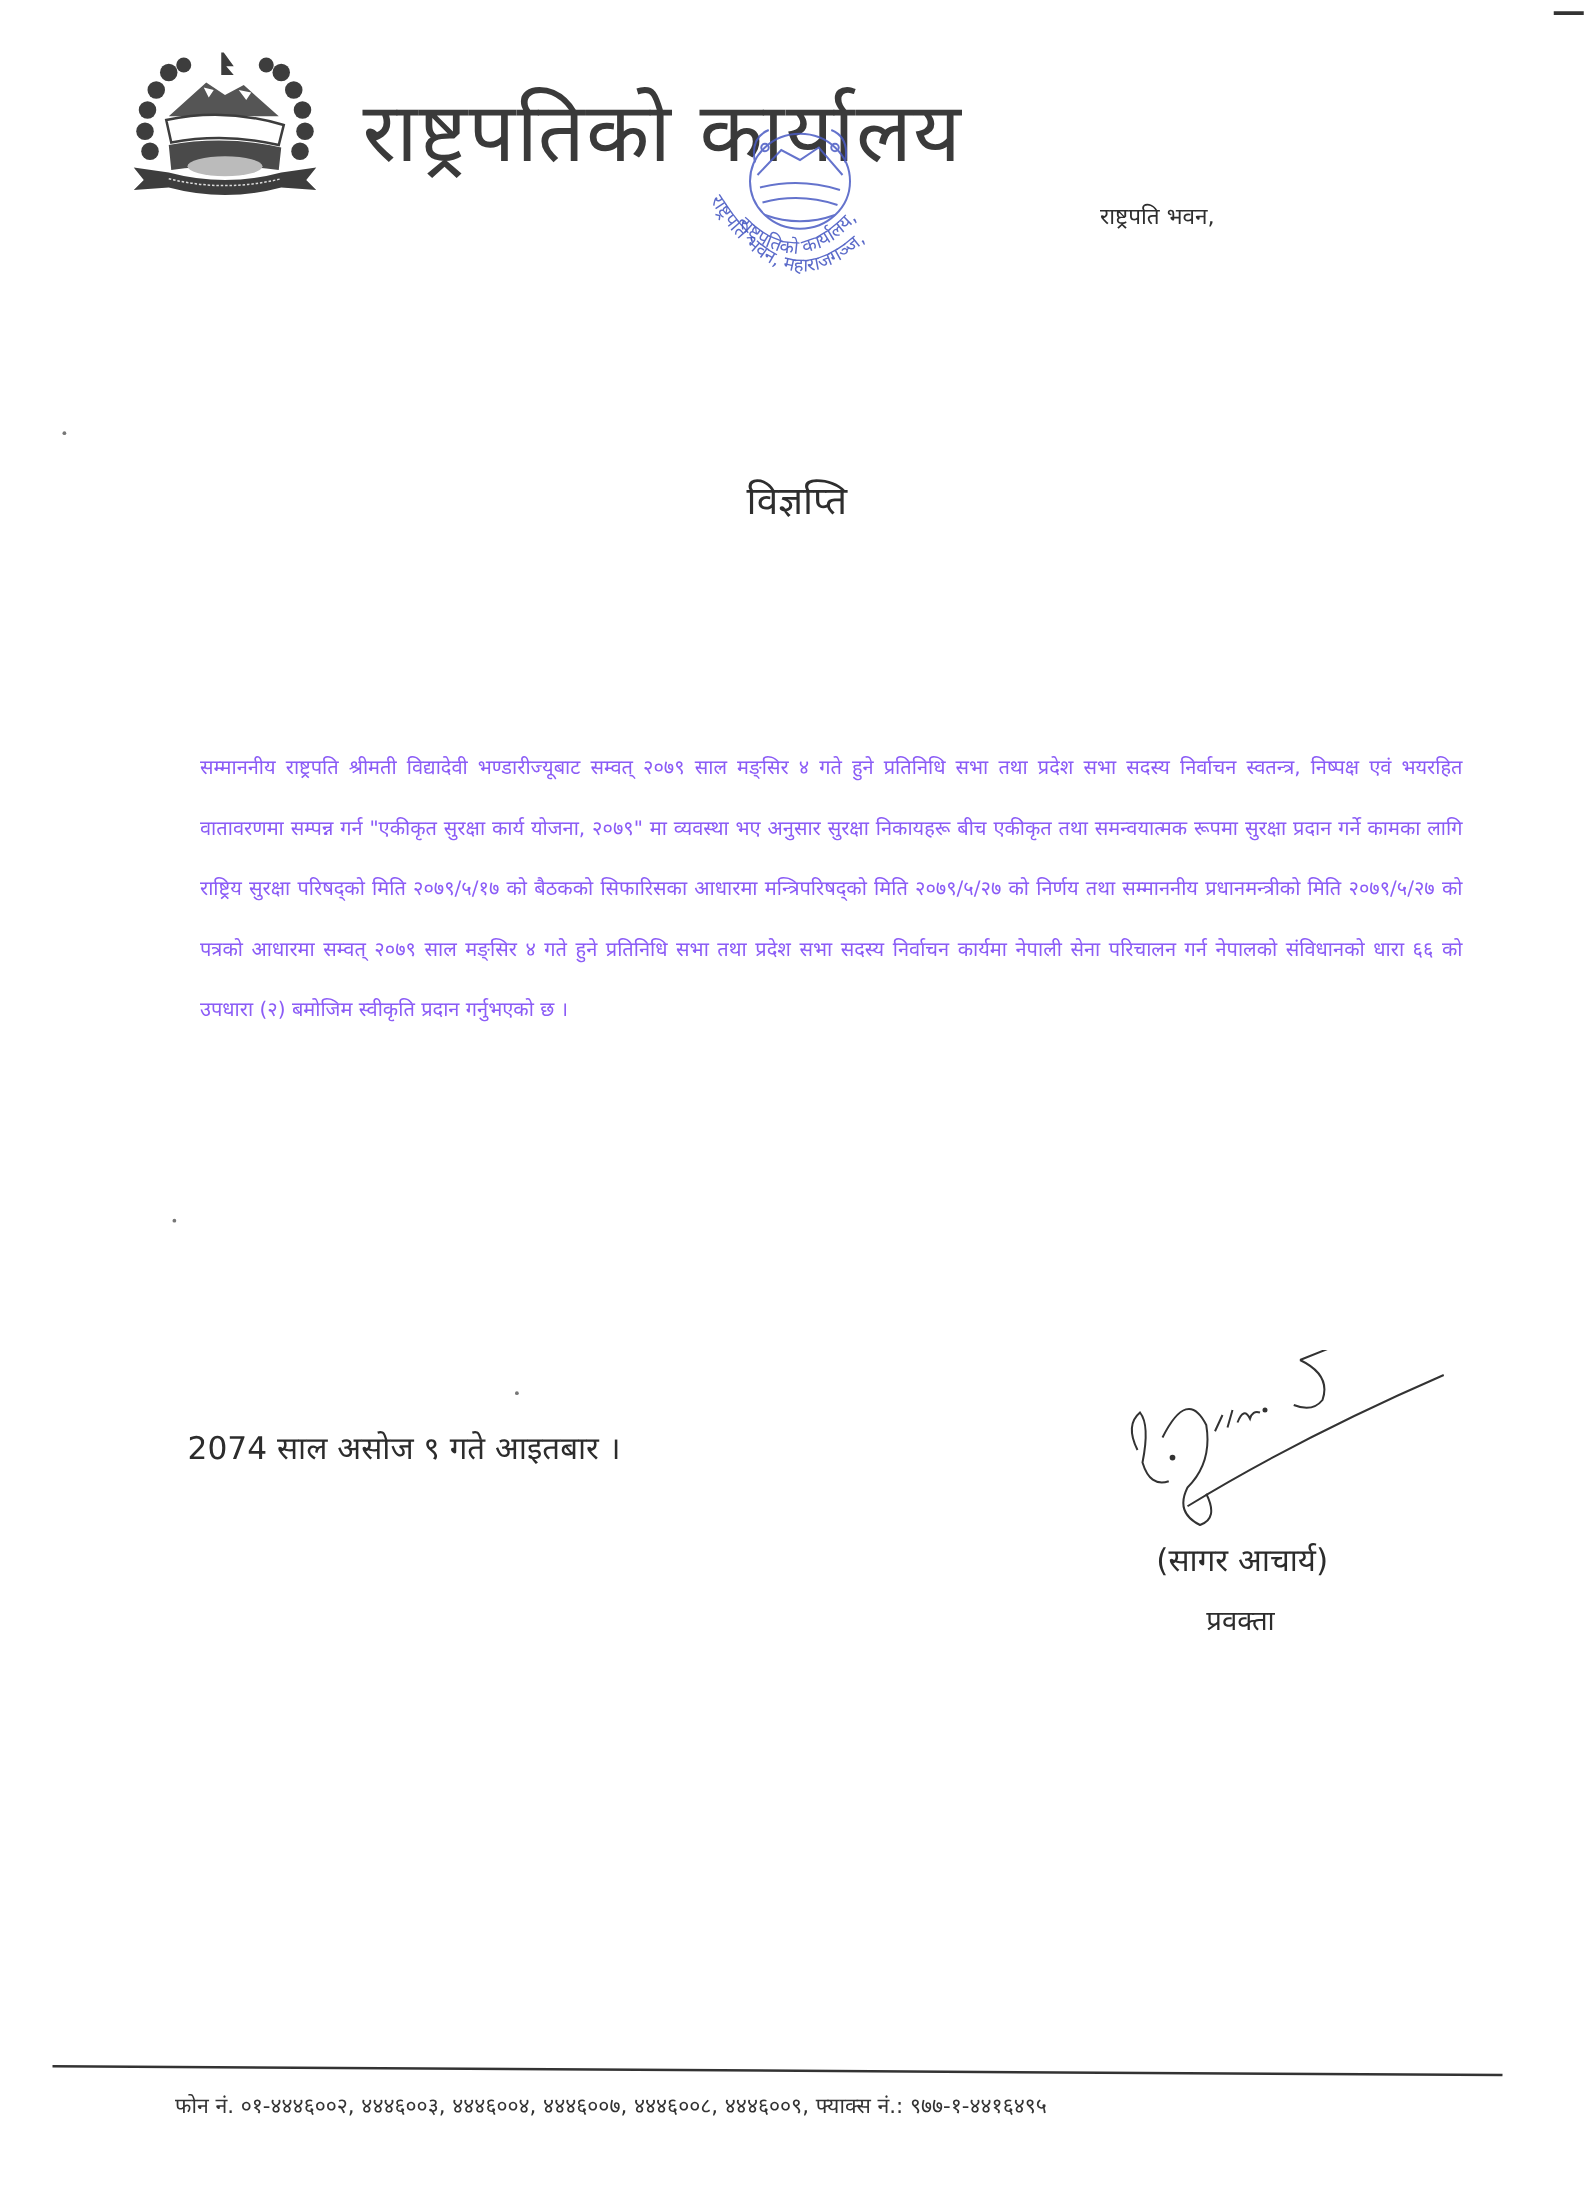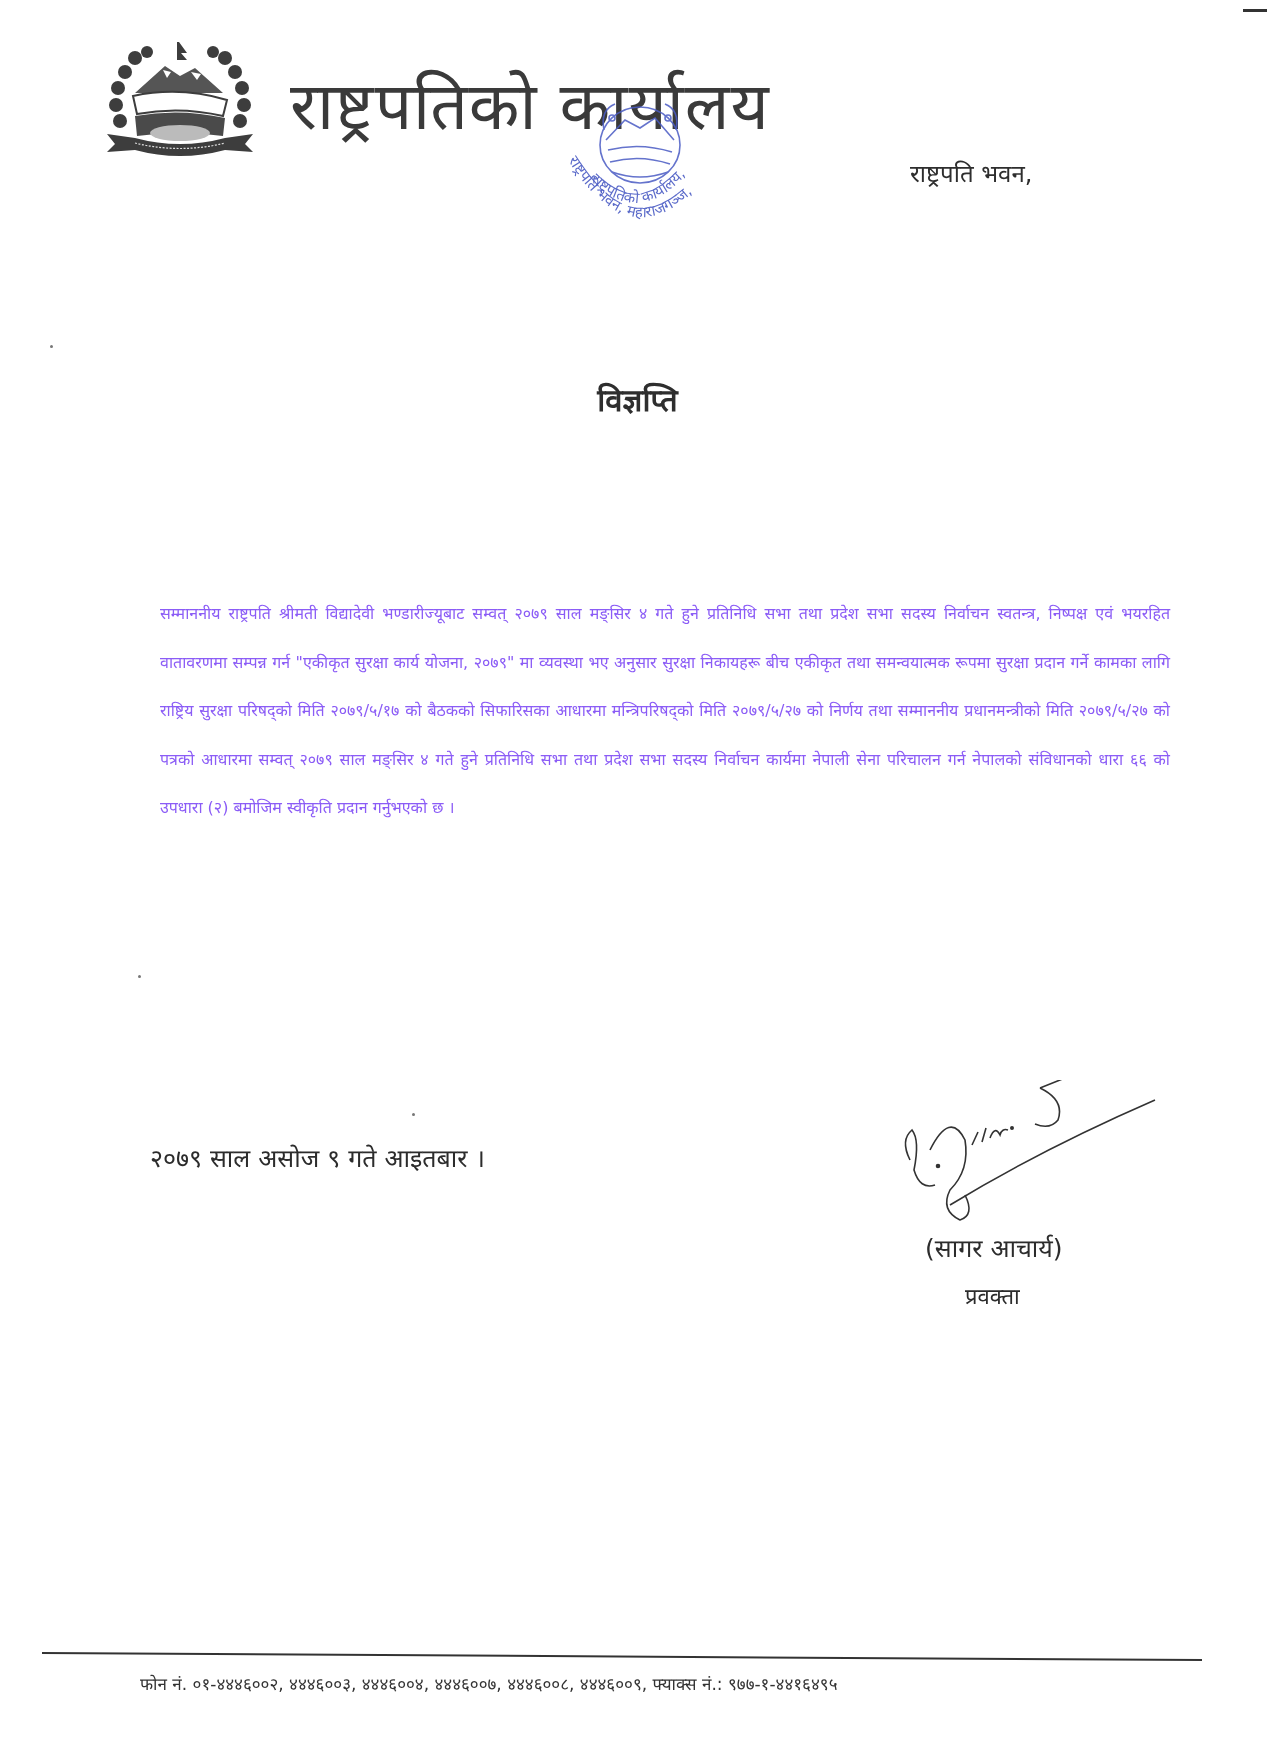--- a/index.html
+++ b/index.html
@@ -2,22 +2,22 @@
 <html><head>
 <meta charset="utf-8">
 <style>
   html, body { margin: 0; padding: 0; background: #ffffff; }
   body { width: 1275px; height: 1754px; position: relative; overflow: hidden; color: #2a2a2a;
          font-family: "DejaVu Sans", "Liberation Sans", sans-serif; }
   .abs { position: absolute; }
   .emblem { left: 105px; top: 38px; width: 150px; height: 125px; }
   .office-title { left: 290px; top: 58px; font-size: 66px; font-weight: normal; color: #3a3a3a; letter-spacing: 1px; white-space: nowrap; }
   .stamp { left: 540px; top: 90px; width: 200px; height: 160px; }
-  .address { left: 910px; top: 155px; font-size: 24px; line-height: 38px; color: #2e2e2e; text-align: right; }
-  .notice-title { left: 0; width: 1275px; top: 378px; text-align: center; font-size: 31px; font-weight: bold; color: #2e2e2e; }
+  .address { left: 880px; top: 155px; font-size: 18px; line-height: 38px; color: #2e2e2e; text-align: right; }
+  .notice-title { left: 0; width: 1275px; top: 378px; text-align: center; font-size: 31px; font-weight: normal; color: #2e2e2e; }
   .body-text { left: 160px; top: 590px; width: 1010px; font-size: 16px; line-height: 48.5px; text-align: justify; color: #8b5cf6; }
   .date-line { left: 150px; top: 1140px; font-size: 25px; color: #2c2c2c; white-space: nowrap; }
   .signature { left: 890px; top: 1080px; width: 280px; height: 160px; }
   .signer-name { left: 905px; top: 1230px; font-size: 25px; color: #2c2c2c; white-space: nowrap; margin-left: 20px; }
   .signer-role { left: 965px; top: 1280px; font-size: 22px; color: #2c2c2c; white-space: nowrap; }
   .footer-rule { left: 42px; top: 1652px; width: 1160px; height: 0; border-top: 2px solid #333; transform: rotate(0.35deg); transform-origin: left; }
   .footer-text { left: 140px; top: 1672px; font-size: 17px; color: #333; white-space: nowrap; }
   .corner-mark { left: 1243px; top: 9px; width: 24px; height: 3px; background: #333; }
   .speck { width: 3px; height: 3px; background: #777; border-radius: 50%; }
 </style>
@@ -86,21 +86,21 @@
 </div>
 
 <div class="abs address">
   <div>राष्ट्रपति भवन,</div>
 </div>
 
 <div class="abs notice-title">विज्ञप्ति</div>
 
 <div class="abs body-text">सम्माननीय राष्ट्रपति श्रीमती विद्यादेवी भण्डारीज्यूबाट सम्वत् २०७९ साल मङ्सिर ४ गते हुने प्रतिनिधि सभा तथा प्रदेश सभा सदस्य निर्वाचन स्वतन्त्र, निष्पक्ष एवं भयरहित वातावरणमा सम्पन्न गर्न "एकीकृत सुरक्षा कार्य योजना, २०७९" मा व्यवस्था भए अनुसार सुरक्षा निकायहरू बीच एकीकृत तथा समन्वयात्मक रूपमा सुरक्षा प्रदान गर्ने कामका लागि राष्ट्रिय सुरक्षा परिषद्को मिति २०७९/५/१७ को बैठकको सिफारिसका आधारमा मन्त्रिपरिषद्को मिति २०७९/५/२७ को निर्णय तथा सम्माननीय प्रधानमन्त्रीको मिति २०७९/५/२७ को पत्रको आधारमा सम्वत् २०७९ साल मङ्सिर ४ गते हुने प्रतिनिधि सभा तथा प्रदेश सभा सदस्य निर्वाचन कार्यमा नेपाली सेना परिचालन गर्न नेपालको संविधानको धारा ६६ को उपधारा (२) बमोजिम स्वीकृति प्रदान गर्नुभएको छ ।</div>
 
-<div class="abs date-line">२०७९ साल असोज ९ गते आइतबार ।</div>
+<div class="abs date-line">2074 साल असोज ९ गते आइतबार ।</div>
 
 <div class="abs signature">
   <svg width="280" height="160" viewBox="0 0 280 160">
     <g stroke="#333" stroke-width="1.6" fill="none">
       <path d="M20 80 Q10 60 22 50 Q30 60 24 90 Q30 110 45 105"></path>
       <path d="M40 70 Q60 30 75 60 Q80 90 60 110 Q50 130 70 140 Q85 135 75 115"></path>
       <path d="M82 65 L88 52 M92 62 L96 48 M100 58 Q105 45 110 55 Q112 48 118 50"></path>
       <circle cx="122" cy="48" r="1.2" fill="#333"></circle>
       <path d="M150 8 L175 -2 M150 8 Q175 20 168 40 Q160 50 145 44"></path>
       <path d="M60 125 Q150 70 265 20"></path>

